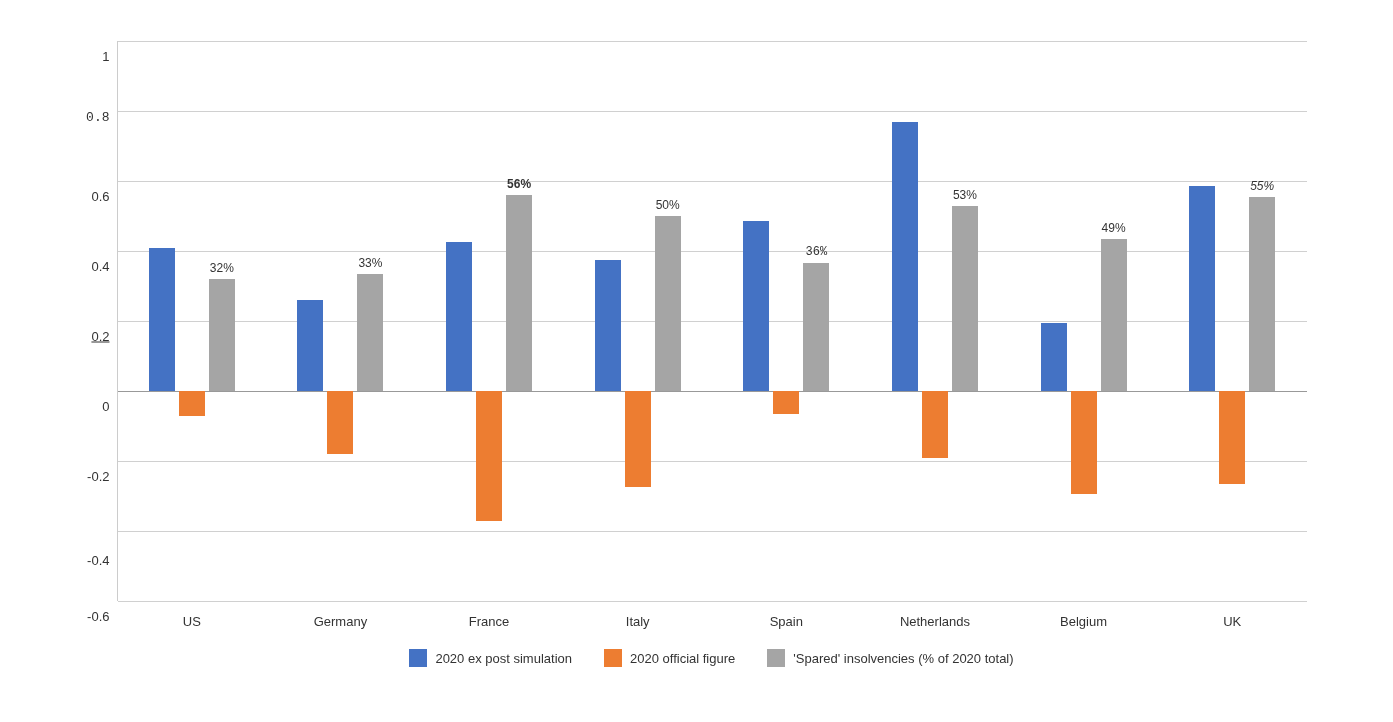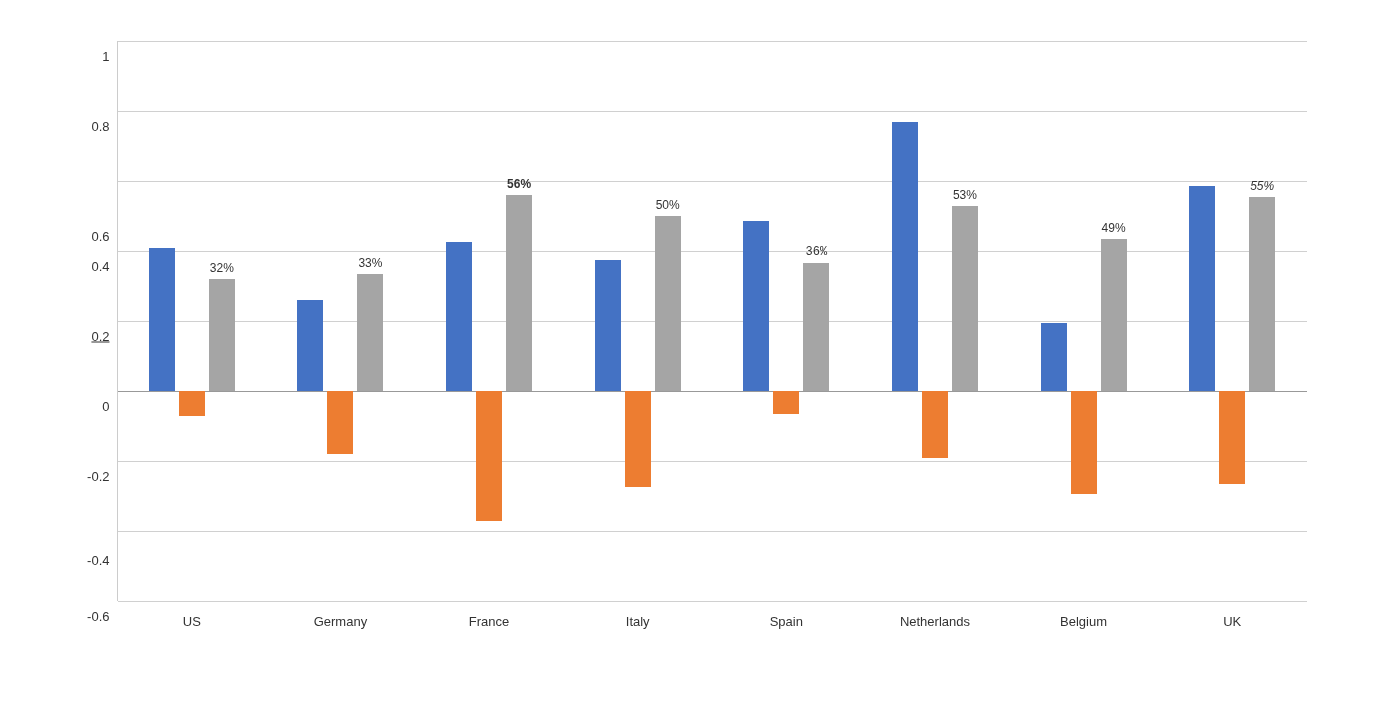--- a/index.html
+++ b/index.html
@@ -95,23 +95,23 @@
     }
   </style>
 </head>
 <body>
 
 <div class="chart-container">
   <div class="chart-area" id="chartArea">
   <div class="grid-line" style="top: 0px;"></div>
       <div class="y-label" style="top: 0px;">1</div>
       <div class="grid-line" style="top: 70px;"></div>
-      <div class="y-label" style="top: 70px;">0.8</div>
+      <div class="y-label" style="top: 61px; font-family: Liberation Mono, monospace;">0.8</div>
       <div class="grid-line" style="top: 140px;"></div>
-      <div class="y-label" style="top: 140px; margin-top: 40px;">0.6</div>
+      <div class="y-label" style="top: 140px;">0.6</div>
       <div class="grid-line" style="top: 210px;"></div>
       <div class="y-label" style="top: 210px;">0.4</div>
       <div class="grid-line" style="top: 280px;"></div>
       <div class="y-label" style="top: 280px; text-decoration: underline;">0.2</div>
       <div class="grid-line zero-line" style="top: 350px;"></div>
       <div class="y-label" style="top: 350px;">0</div>
       <div class="grid-line" style="top: 420px;"></div>
       <div class="y-label" style="top: 420px;">-0.2</div>
       <div class="grid-line" style="top: 490px;"></div>
       <div class="y-label" style="top: 504px; margin-left: 39px;">-0.4</div>
@@ -167,13 +167,27 @@
         <div style="position: absolute; width: 26px; background-color: rgb(165, 165, 165); left: calc(50% + 17px); top: 197.75px; height: 152.25px;"></div>
       </div>
       <div class="country-group" style="position: absolute; left: 87.5%; width: 12.5%; top: 0px; bottom: 0px;">
         <div class="country-label">UK</div>
         <div style="position: absolute; width: 26px; background-color: rgb(68, 114, 196); left: calc(50% - 43px); top: 145.25px; height: 204.75px;"></div>
         <div style="position: absolute; width: 26px; background-color: rgb(237, 125, 49); left: calc(50% - 13px); top: 350px; height: 92.75px;"></div>
         <div class="bar-label" style="top: 137.75px; left: calc(50% + 9px); width: 42px; font-style: italic;">55%</div>
         <div style="position: absolute; width: 26px; background-color: rgb(165, 165, 165); left: calc(50% + 17px); top: 155.75px; height: 194.25px;"></div>
       </div>
     </div>
+  <div class="legend" id="legendEl">
+  <div class="legend-item">
+        <div class="legend-swatch" style="background-color: rgb(68, 114, 196);"></div>
+        <span>2020 ex post simulation</span>
+      </div>
+      <div class="legend-item">
+        <div class="legend-swatch" style="background-color: rgb(237, 125, 49);"></div>
+        <span>2020 official figure</span>
+      </div>
+      <div class="legend-item">
+        <div class="legend-swatch" style="background-color: rgb(165, 165, 165);"></div>
+        <span>'Spared' insolvencies (% of 2020 total)</span>
+      </div>
+    </div>
 </div>
 
 </body></html>

